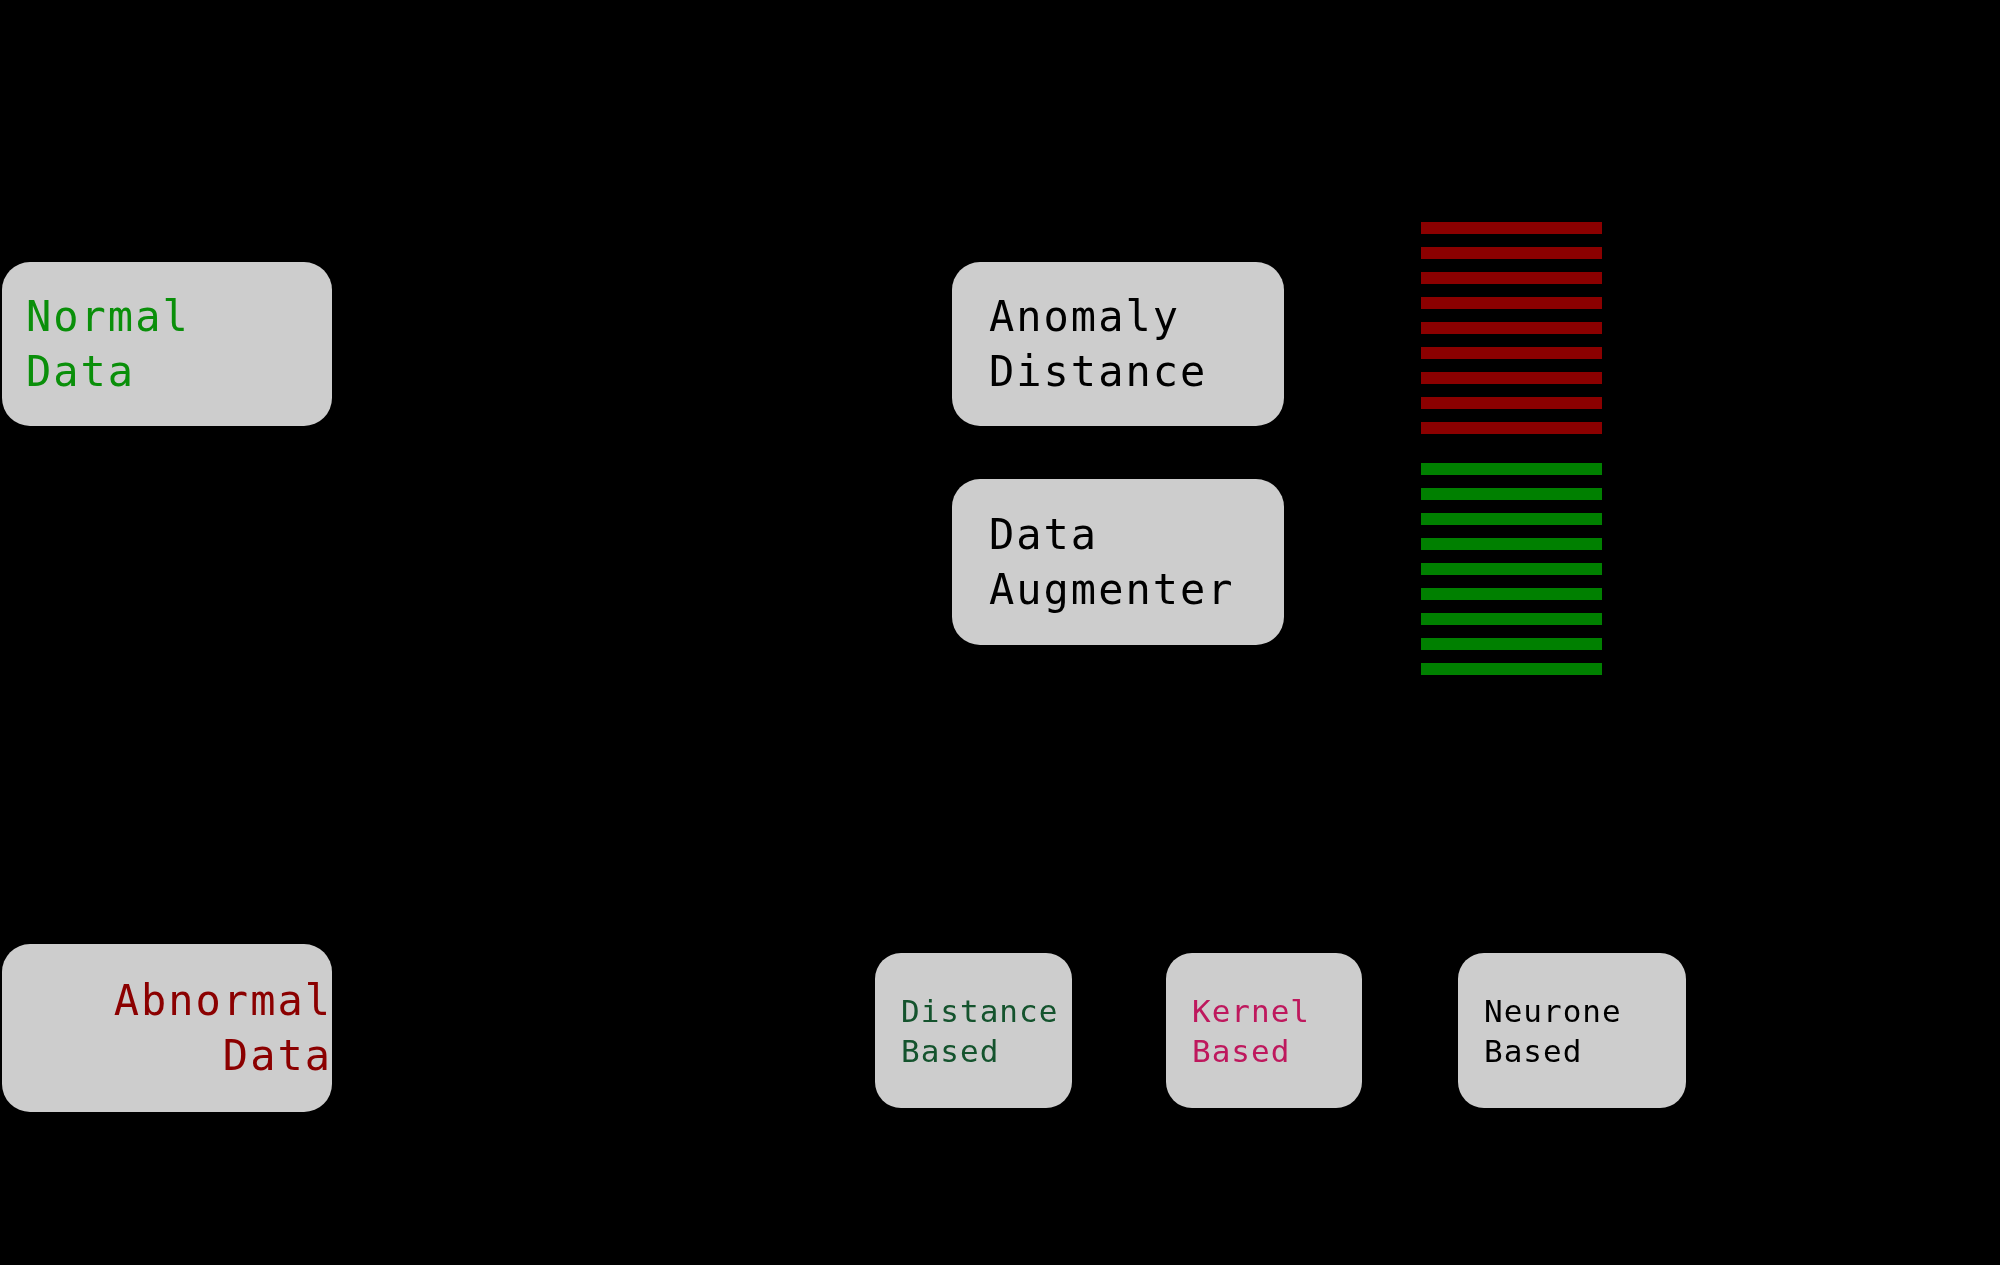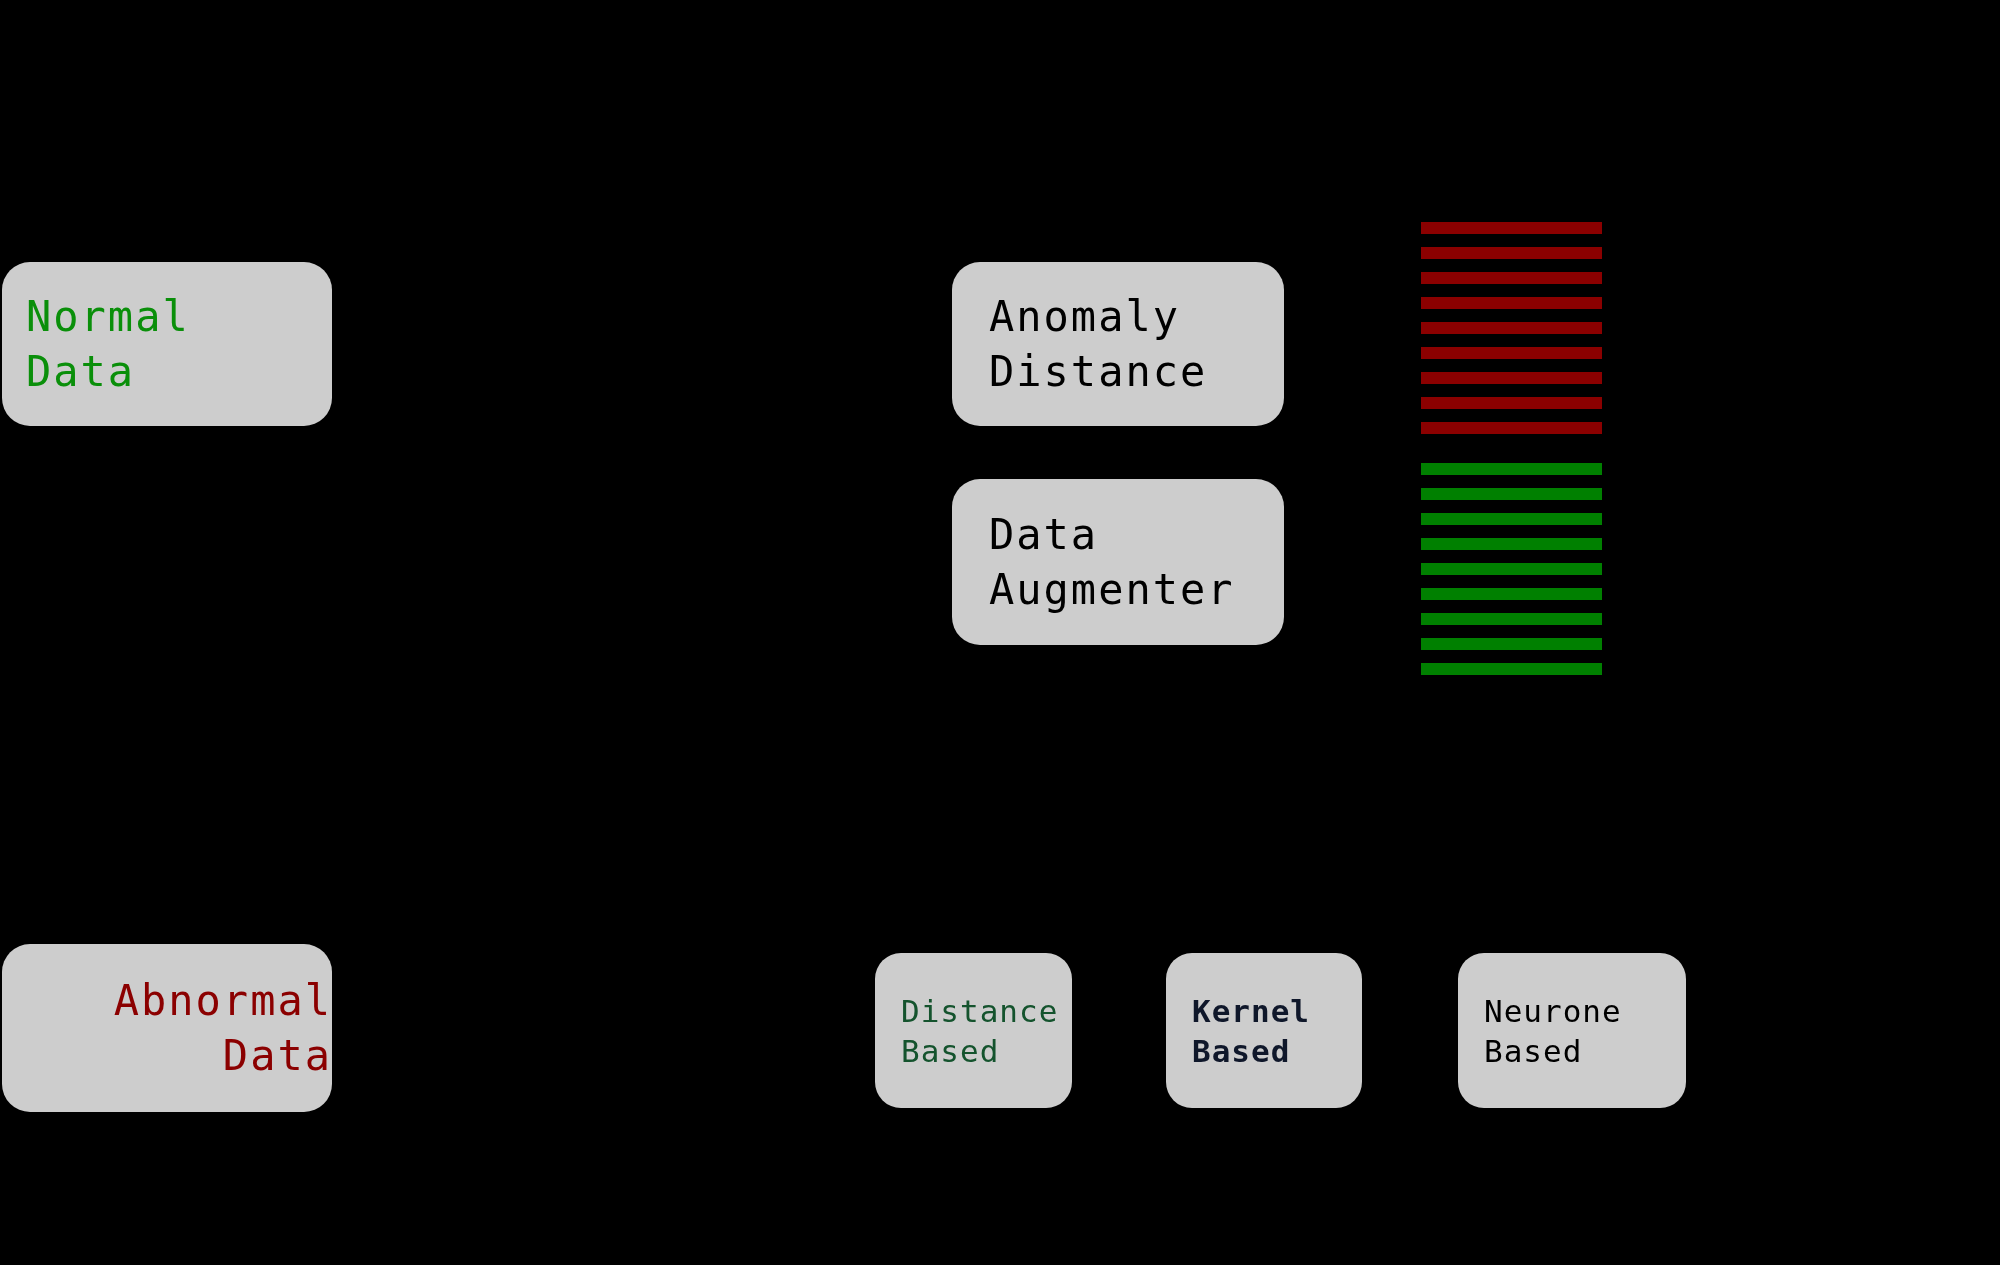--- a/index.html
+++ b/index.html
@@ -106,21 +106,21 @@
       <div class="stripe" style="background: rgb(0, 128, 0);"></div>
       <div class="stripe" style="background: rgb(0, 128, 0);"></div>
       <div class="stripe" style="background: rgb(0, 128, 0);"></div>
     </div>
 
   <div class="box box-small" id="box-distance" style="color: #14532d;">
     <div class="line">Distance</div>
     <div class="line">Based</div>
   </div>
 
-  <div class="box box-small" id="box-kernel" style="color: #0f172a; font-weight: bold;">
+  <div class="box box-small" id="box-kernel" style="color: #be185d;">
     <div class="line">Kernel</div>
     <div class="line">Based</div>
   </div>
 
   <div class="box box-small" id="box-neurone" style="color: rgb(0, 0, 0);">
     <div class="line">Neurone</div>
     <div class="line">Based</div>
   </div>
 
 </div>

